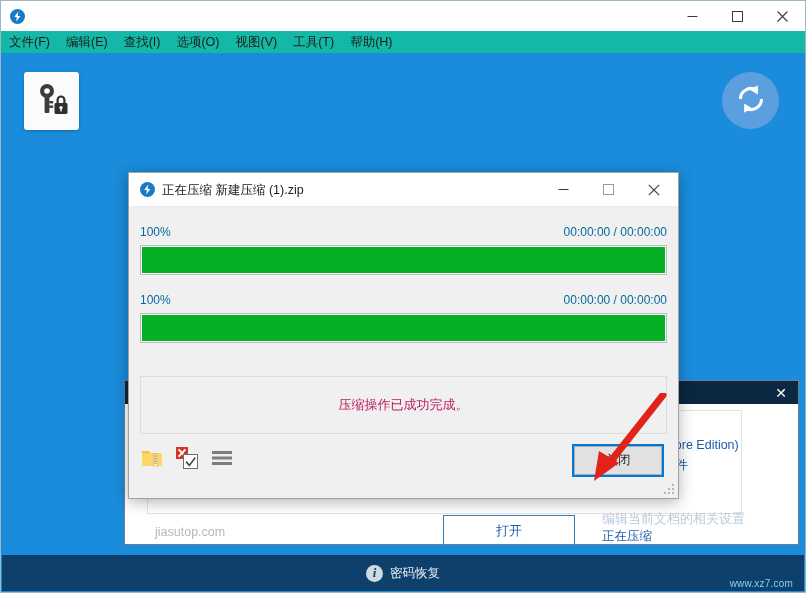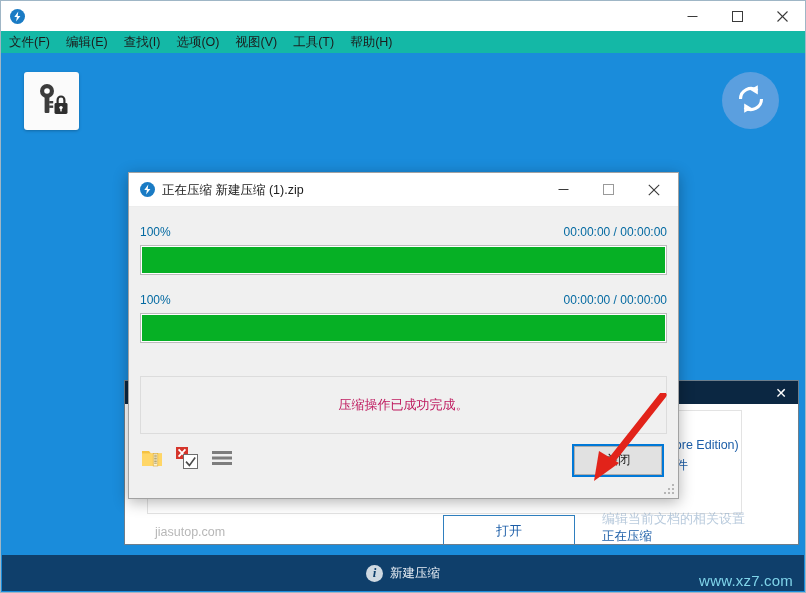--- a/index.html
+++ b/index.html
@@ -142,21 +142,21 @@
   #watermark {
     position: absolute;
     right: 6px; bottom: 2px;
     width: 190px; height: 50px;
     pointer-events: none;
     opacity: 0.92;
   }
   #watermark-url {
     position: absolute;
     right: 12px; bottom: 3px;
-    font-size: 15px;
+    font-size: 10px;
     color: #7fd4ea;
     letter-spacing: .2px;
     font-family: "Liberation Sans", sans-serif;
   }
 
   
   #bg-window {
     position: absolute;
     left: 124px; top: 380px;
     width: 675px; height: 165px;
@@ -443,21 +443,21 @@
         </g>
         <polygon points="23.8,3.2 23.8,12.4 16.0,7.8" fill="#ffffff"></polygon>
         <polygon points="10.2,30.8 10.2,21.6 18.0,26.2" fill="#ffffff"></polygon>
       </svg>
     </span>
   </div>
 
   <div id="statusbar">
     <div id="statusbar-inner">
       <span id="info-icon">i</span>
-      <span id="password-recovery-label">新建压缩</span>
+      <span id="password-recovery-label">密码恢复</span>
     </div>
   </div>
 
   <div id="watermark-url">www.xz7.com</div>
 </div>
 
 <div id="bg-window">
   <div id="bg-titlebar">
     <span id="bg-close">✕</span>
   </div>

